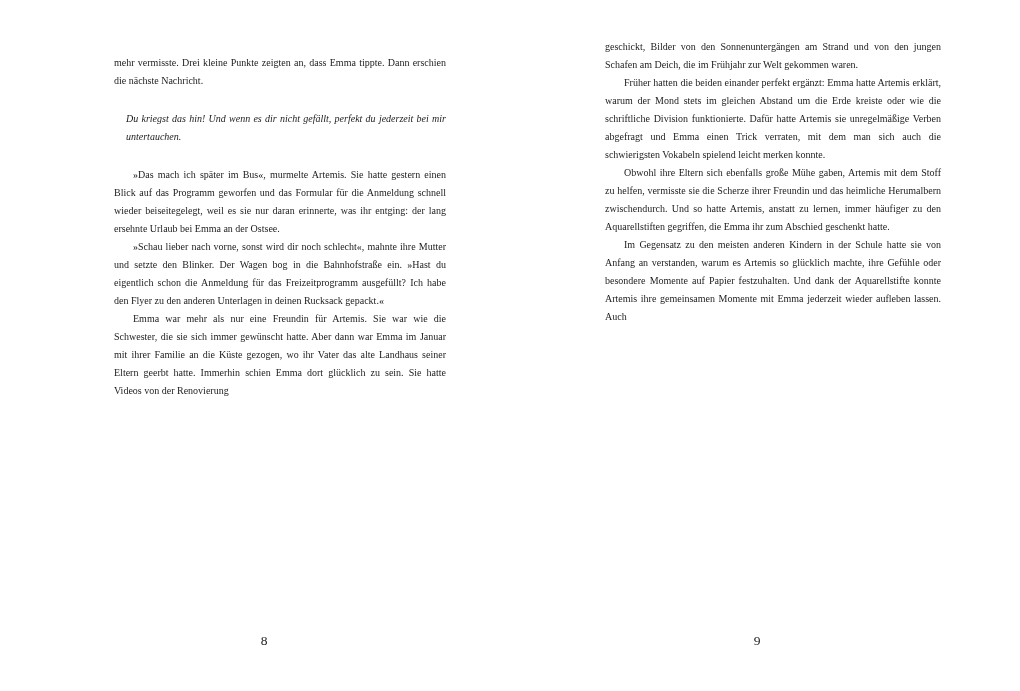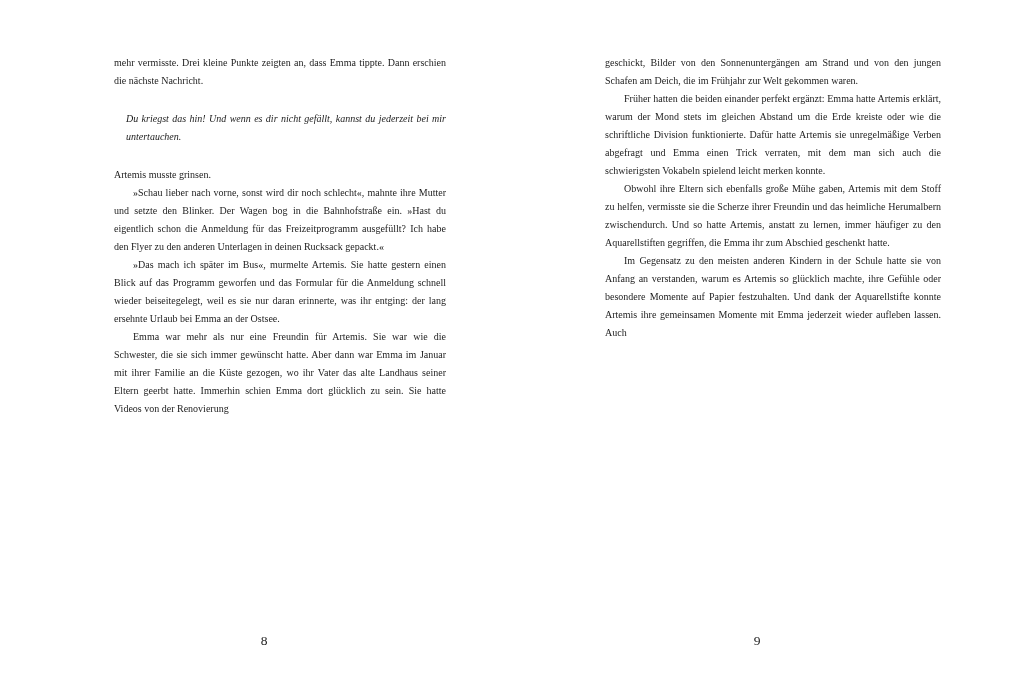--- a/index.html
+++ b/index.html
@@ -16,21 +16,21 @@
     width: 1020px;
     height: 691px;
   }
   .page {
     position: relative;
     width: 510px;
     height: 691px;
     box-sizing: border-box;
   }
   .page-left  { padding: 54px 64px 0 82px; }
-  .page-right { padding: 54px 79px 0 63px; }
+  .page-right { padding: 38px 79px 0 63px; }
   .text-block {
     font-size: 10px;
     line-height: 18px;
     text-align: justify;
     hyphens: auto;
     margin-left: 32px;
     -webkit-hyphens: auto;
   }
   .para { margin: 0; }
   .para.indent { text-indent: 19px; }
@@ -49,24 +49,23 @@
   .page-right .page-number { left: 63px; right: 79px; }
 </style>
 </head>
 <body>
 
 <div class="spread">
 
   <div class="page page-left">
     <div class="text-block">
         <p class="para">mehr vermisste. Drei kleine Punkte zeigten an, dass Emma tippte. Dann erschien die nächste Nachricht.</p>
-        <p class="para message">Du kriegst das hin! Und wenn es dir nicht gefällt, kannst du jederzeit bei mir untertauchen.</p>
-        <p class="para">Artemis musste grinsen.</p>
+        <p class="para message">Du kriegst das hin! Und wenn es dir nicht gefällt, perfekt du jederzeit bei mir untertauchen.</p>
+        <p class="para indent">»Das mach ich später im Bus«, murmelte Artemis. Sie hatte gestern einen Blick auf das Programm geworfen und das Formular für die Anmeldung schnell wieder beiseitegelegt, weil es sie nur daran erinnerte, was ihr entging: der lang ersehnte Urlaub bei Emma an der Ostsee.</p>
         <p class="para indent">»Schau lieber nach vorne, sonst wird dir noch schlecht«, mahnte ihre Mutter und setzte den Blinker. Der Wagen bog in die Bahnhofstraße ein. »Hast du eigentlich schon die Anmeldung für das Freizeitprogramm ausgefüllt? Ich habe den Flyer zu den anderen Unterlagen in deinen Rucksack gepackt.«</p>
-        <p class="para indent">»Das mach ich später im Bus«, murmelte Artemis. Sie hatte gestern einen Blick auf das Programm geworfen und das Formular für die Anmeldung schnell wieder beiseitegelegt, weil es sie nur daran erinnerte, was ihr entging: der lang ersehnte Urlaub bei Emma an der Ostsee.</p>
         <p class="para indent">Emma war mehr als nur eine Freundin für Artemis. Sie war wie die Schwester, die sie sich immer gewünscht hatte. Aber dann war Emma im Januar mit ihrer Familie an die Küste gezogen, wo ihr Vater das alte Landhaus seiner Eltern geerbt hatte. Immerhin schien Emma dort glücklich zu sein. Sie hatte Videos von der Renovierung</p>
       </div>
     <div class="page-number">8</div>
   </div>
 
   <div class="page page-right">
     <div class="text-block">
         <p class="para">geschickt, Bilder von den Sonnenuntergängen am Strand und von den jungen Schafen am Deich, die im Frühjahr zur Welt gekommen waren.</p>
         <p class="para indent">Früher hatten die beiden einander perfekt ergänzt: Emma hatte Artemis erklärt, warum der Mond stets im gleichen Abstand um die Erde kreiste oder wie die schriftliche Division funktionierte. Dafür hatte Artemis sie unregelmäßige Verben abgefragt und Emma einen Trick verraten, mit dem man sich auch die schwierigsten Vokabeln spielend leicht merken konnte.</p>
         <p class="para indent">Obwohl ihre Eltern sich ebenfalls große Mühe gaben, Artemis mit dem Stoff zu helfen, vermisste sie die Scherze ihrer Freundin und das heimliche Herumalbern zwischendurch. Und so hatte Artemis, anstatt zu lernen, immer häufiger zu den Aquarellstiften gegriffen, die Emma ihr zum Abschied geschenkt hatte.</p>

